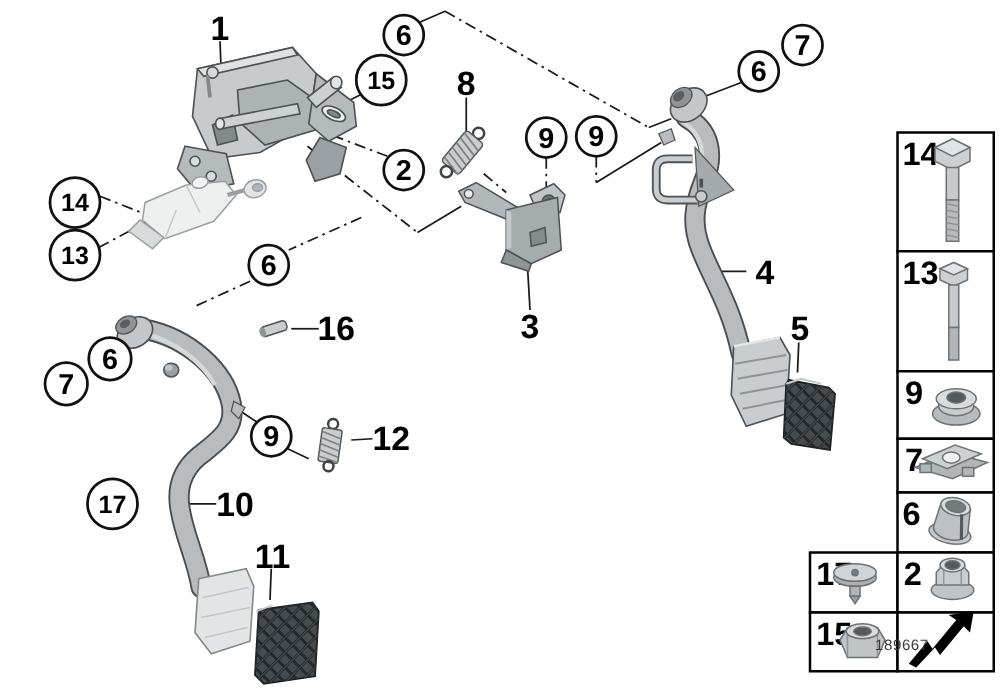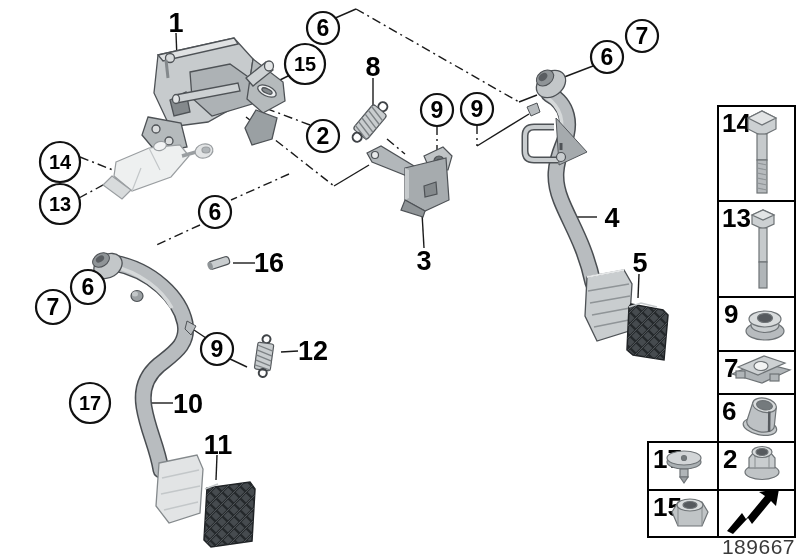--- a/index.html
+++ b/index.html
@@ -8,22 +8,22 @@
   svg{display:block;}
   svg text{font-family:"Liberation Sans","DejaVu Sans",sans-serif;fill:#000;}
   .co{fill:#ffffff;stroke:#111111;stroke-width:2.2;}
   .cot{font-size:23px;font-weight:bold;text-anchor:middle;}
   .cot2{font-size:20px;font-weight:bold;text-anchor:middle;}
   .plab{font-size:27px;font-weight:bold;text-anchor:middle;}
   .slab{font-size:26px;font-weight:bold;}
   .ld{stroke:#1a1a1a;stroke-width:1.4;fill:none;stroke-dasharray:9 4 2 4;}
   .ls{stroke:#1a1a1a;stroke-width:1.4;fill:none;}
   .sbox{fill:#ffffff;stroke:#000000;stroke-width:2;}
-  .fignum{position:absolute;left:700px;top:535px;width:95px;text-align:right;
-          font-size:21px;color:#3a3a3a;letter-spacing:0.5px;}
+  .fignum{position:absolute;left:700px;top:509px;width:95px;text-align:left;
+          font-size:12px;color:#3a3a3a;letter-spacing:0.5px;}
 </style>
 </head>
 <body>
 
 <div class="stage">
 <svg width="800" height="560" viewBox="0 0 800 560">
   <defs>
     <pattern id="diam" width="12" height="12" patternUnits="userSpaceOnUse">
       <path d="M0,6 L6,0 L12,6 L6,12 Z" fill="none" stroke="#24282b" stroke-width="2.4"></path>
       <path d="M0,6 L6,0 M6,12 L12,6" stroke="#5a5f63" stroke-width="0.8"></path>

